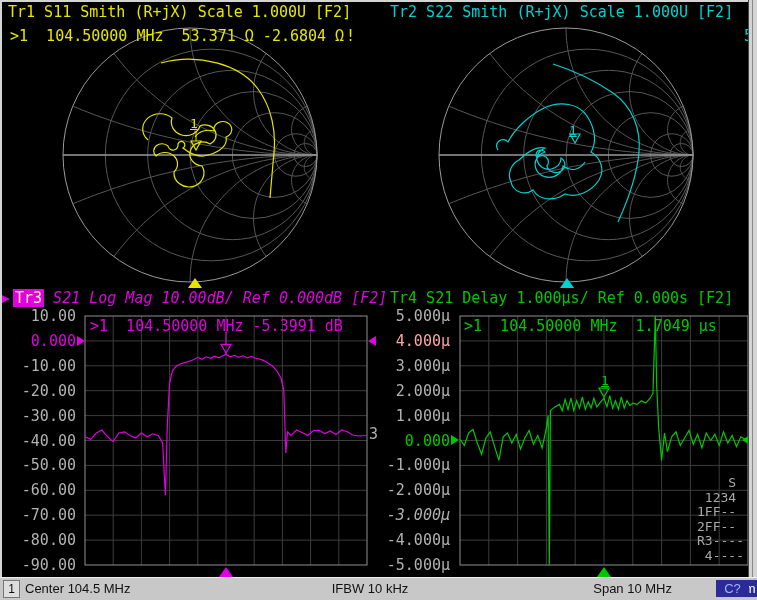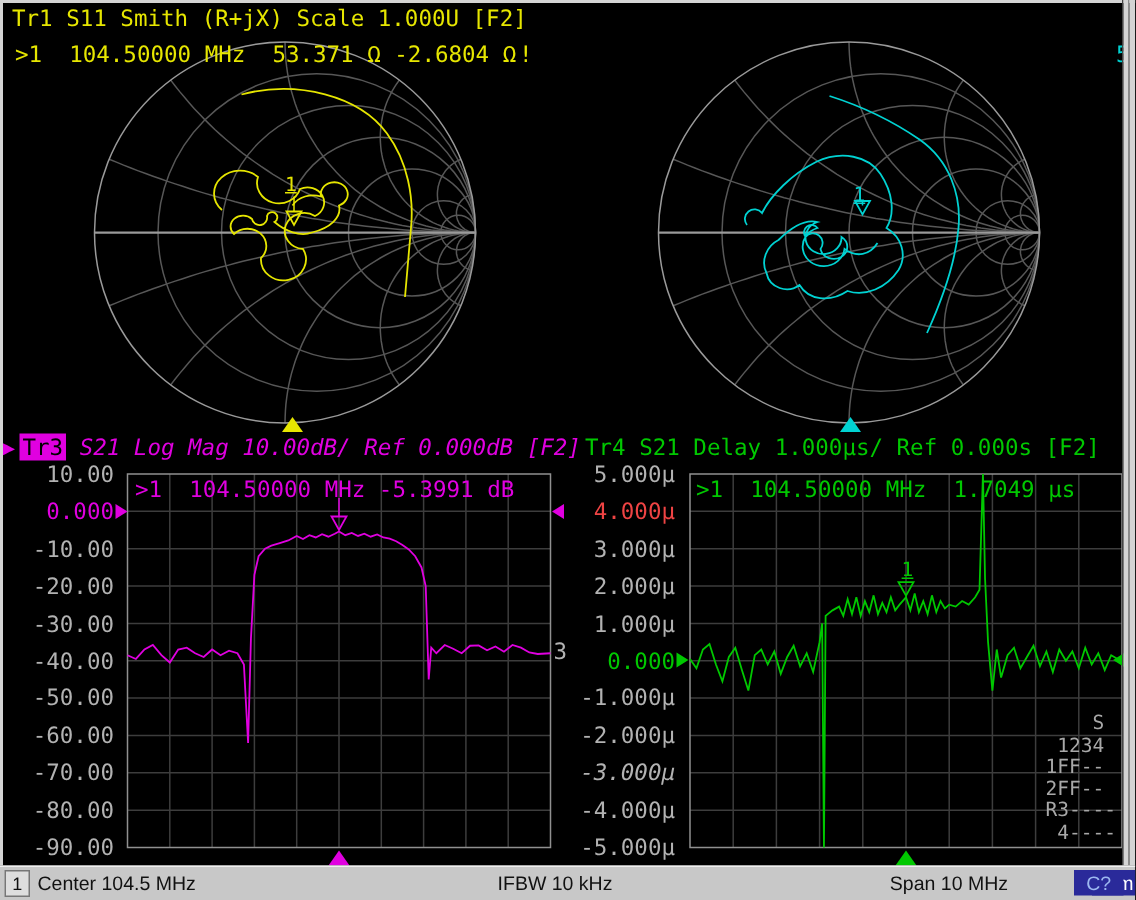--- a/index.html
+++ b/index.html
@@ -133,30 +133,31 @@
       <polygon points="376,336 368,341 376,346" fill="#e000e0"></polygon>
       <polygon points="451,435 459,440 451,445" fill="#00c800"></polygon>
       <polygon points="750,435 742,440 750,445" fill="#00c800"></polygon>
       <polygon points="188,288 202,288 195,278" fill="#e6e600"></polygon>
       <polygon points="560,288 574,288 567,278" fill="#00d2d2"></polygon>
       <polygon points="219,577 233,577 226,567" fill="#e000e0"></polygon>
       <polygon points="597,577 611,577 604,567" fill="#00c800"></polygon>
     </svg>
 
   <div class="t f15" style="left:8px;top:4px;"><span id="c-tr1a" style="color: rgb(230, 230, 0);">Tr1</span><span id="c-tr1b" style="color: rgb(230, 230, 0);"> S11 Smith (R+jX) Scale 1.000U [F2]</span></div>
+  <div class="t f15" style="left:390px;top:4px;"><span id="c-tr2a" style="color: rgb(0, 210, 210);">Tr2</span><span id="c-tr2b" style="color: rgb(0, 210, 210);"> S22 Smith (R+jX) Scale 1.000U [F2]</span></div>
 
   <div class="t f15" id="c-m1" style="left: 10px; top: 28px; color: rgb(230, 230, 0);">&gt;1  104.50000 MHz  53.371 Ω -2.6804 Ω</div>
   <div class="t f15" id="c-m1f" style="left: 346px; top: 28px; color: rgb(230, 230, 0);">!</div>
   <div class="t f15" id="c-m2f" style="left: 744px; top: 28px; color: rgb(0, 210, 210);">5</div>
 
   <div class="t f13" id="c-n1" style="left: 190px; top: 115px; text-decoration: underline; color: rgb(230, 230, 0);">1</div>
   <div class="t f13" id="c-n2" style="left: 569px; top: 122px; text-decoration: underline; color: rgb(0, 210, 210);">1</div>
 
   <div class="t f15" id="c-ind3" style="left: 1px; top: 290px; color: rgb(224, 0, 224);">▶</div>
-  <div class="t f15" style="left:13px;top:290px;"><span class="inv" id="c-tr3a" style="background: rgb(224, 0, 224); color: #000000;">Tr3</span><span id="c-tr3b" style="color: rgb(224, 0, 224); font-style: italic;"> S21 Log Mag 10.00dB/ Ref 0.000dB [F2]</span></div>
+  <div class="t f15" style="left:13px;top:290px;"><span class="inv" id="c-tr3a" style="background: rgb(224, 0, 224); color: #fef9c3;">Tr3</span><span id="c-tr3b" style="color: rgb(224, 0, 224); font-style: italic;"> S21 Log Mag 10.00dB/ Ref 0.000dB [F2]</span></div>
   <div class="t f15" style="left:390px;top:290px;"><span id="c-tr4a" style="color: rgb(0, 200, 0);">Tr4</span><span id="c-tr4b" style="color: rgb(0, 200, 0);"> S21 Delay 1.000µs/ Ref 0.000s [F2]</span></div>
 
   <div class="t f15" id="c-m3" style="left: 90px; top: 318px; color: rgb(224, 0, 224);">&gt;1  104.50000 MHz -5.3991 dB</div>
   <div class="t f15" id="c-m4" style="left: 464px; top: 318px; color: rgb(0, 200, 0);">&gt;1  104.50000 MHz  1.7049 µs</div>
   <div class="t f13" id="c-n4" style="left: 599px; top: 372px; width: 12px; text-align: center; text-decoration: underline; color: rgb(0, 200, 0);">1</div>
 
   <div class="t f15" id="c-t3i" style="left: 369px; top: 426px; color: rgb(178, 178, 178);">3</div>
 
   <div class="statusblock" id="statusblock" style="color: rgb(168, 168, 168);"><div>    S</div><div> 1234</div><div>1FF--</div><div>2FF--</div><div>R3----</div><div> 4----</div></div>
 
@@ -181,21 +182,21 @@
     <div class="ylab" style="left: 0px; top: 356.8px; color: rgb(178, 178, 178);">-10.00</div>
     <div class="ylab" style="left: 0px; top: 381.7px; color: rgb(178, 178, 178);">-20.00</div>
     <div class="ylab" style="left: 0px; top: 406.6px; color: rgb(178, 178, 178);">-30.00</div>
     <div class="ylab" style="left: 0px; top: 431.5px; color: rgb(178, 178, 178);">-40.00</div>
     <div class="ylab" style="left: 0px; top: 456.4px; color: rgb(178, 178, 178);">-50.00</div>
     <div class="ylab" style="left: 0px; top: 481.3px; color: rgb(178, 178, 178);">-60.00</div>
     <div class="ylab" style="left: 0px; top: 506.2px; color: rgb(178, 178, 178);">-70.00</div>
     <div class="ylab" style="left: 0px; top: 531.1px; color: rgb(178, 178, 178);">-80.00</div>
     <div class="ylab" style="left: 0px; top: 556px; color: rgb(178, 178, 178);">-90.00</div>
     <div class="ylab" style="left: 374px; top: 307px; color: rgb(178, 178, 178);">5.000µ</div>
-    <div class="ylab" style="left: 374px; top: 331.9px; color: #ef4444;">4.000µ</div>
+    <div class="ylab" style="left: 374px; top: 331.9px; color: #fca5a5;">4.000µ</div>
     <div class="ylab" style="left: 374px; top: 356.8px; color: rgb(178, 178, 178);">3.000µ</div>
     <div class="ylab" style="left: 374px; top: 381.7px; color: rgb(178, 178, 178);">2.000µ</div>
     <div class="ylab" style="left: 374px; top: 406.6px; color: rgb(178, 178, 178);">1.000µ</div>
     <div class="ylab" style="left: 374px; top: 431.5px; color: rgb(0, 200, 0);">0.000</div>
     <div class="ylab" style="left: 374px; top: 456.4px; color: rgb(178, 178, 178);">-1.000µ</div>
     <div class="ylab" style="left: 374px; top: 481.3px; color: rgb(178, 178, 178);">-2.000µ</div>
     <div class="ylab" style="left: 374px; top: 506.2px; color: rgb(178, 178, 178); font-style: italic;">-3.000µ</div>
     <div class="ylab" style="left: 374px; top: 531.1px; color: rgb(178, 178, 178);">-4.000µ</div>
     <div class="ylab" style="left: 374px; top: 556px; color: rgb(178, 178, 178);">-5.000µ</div>
   </div>

